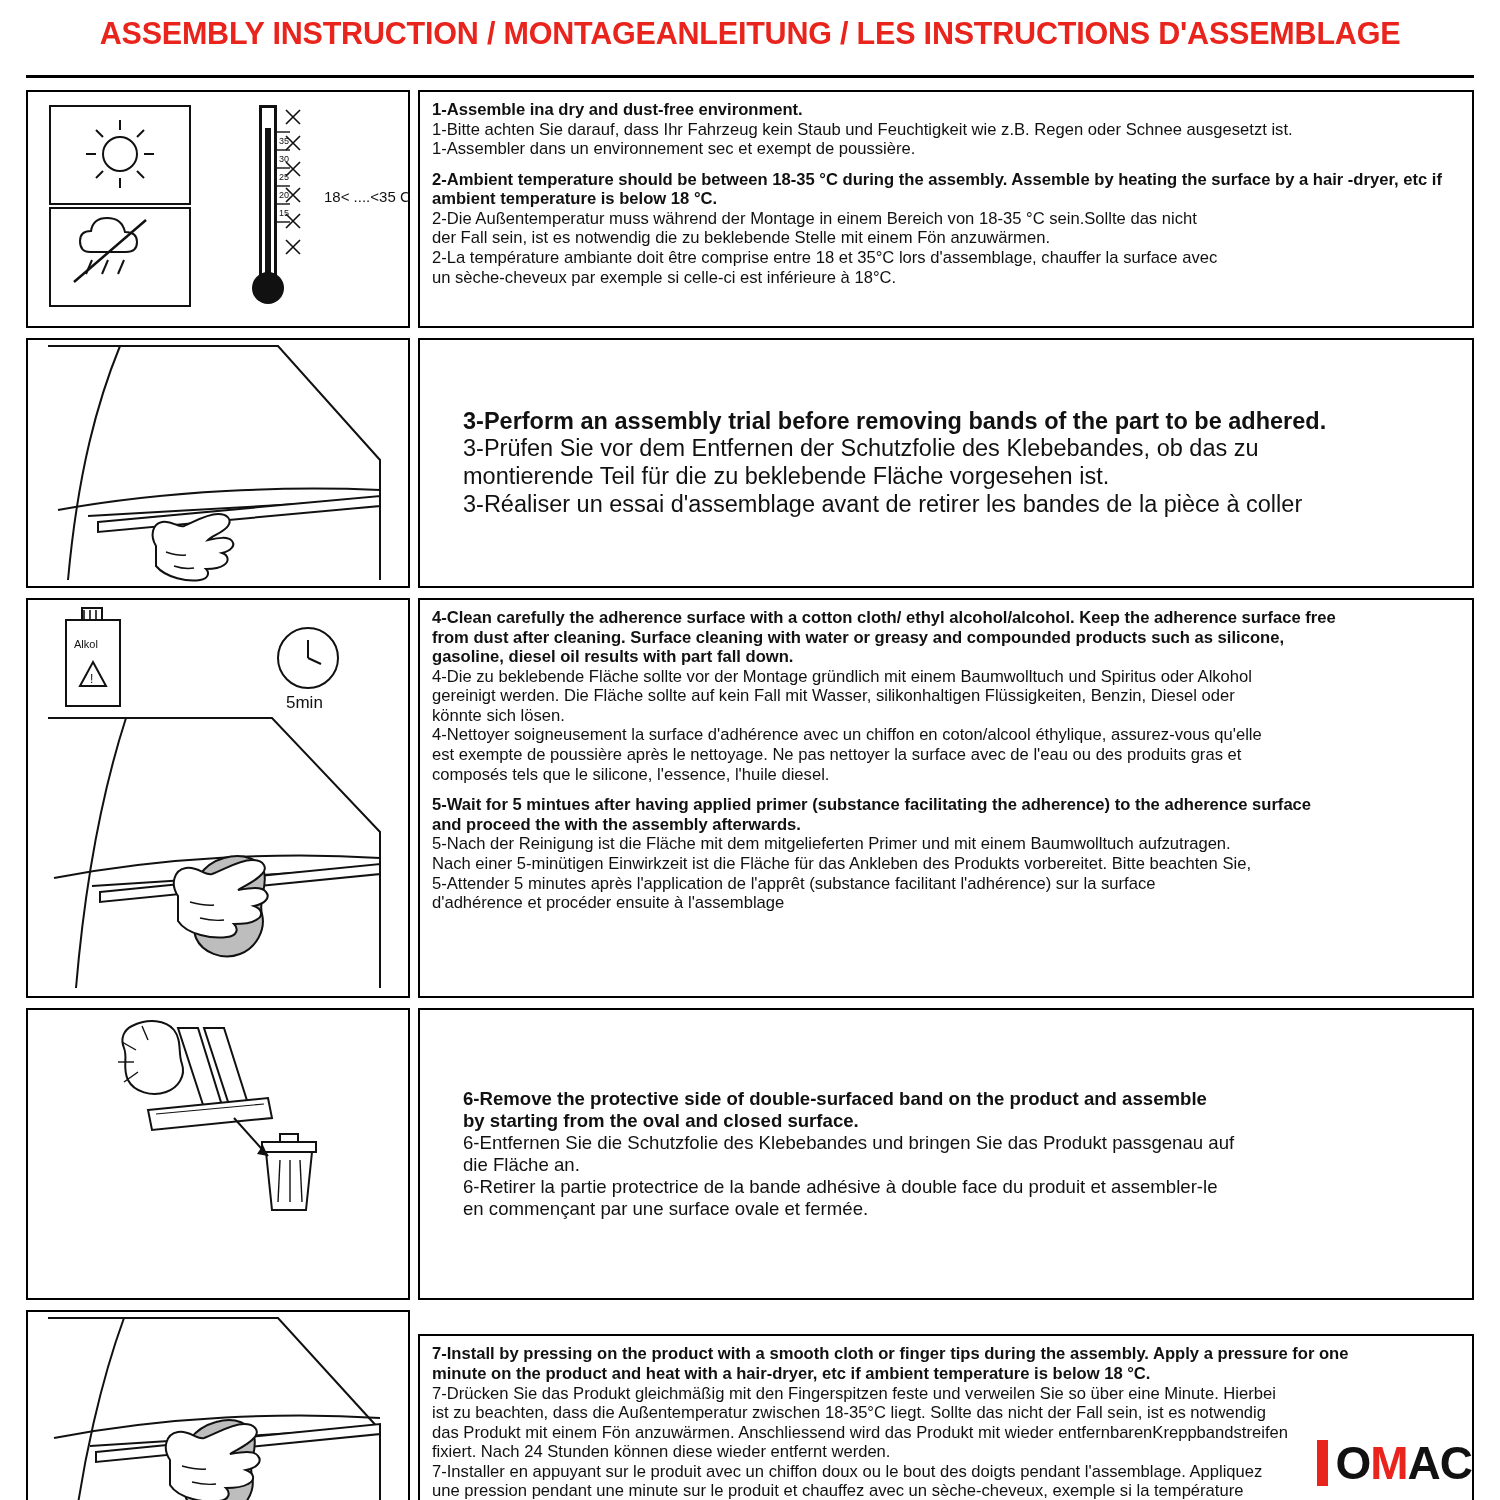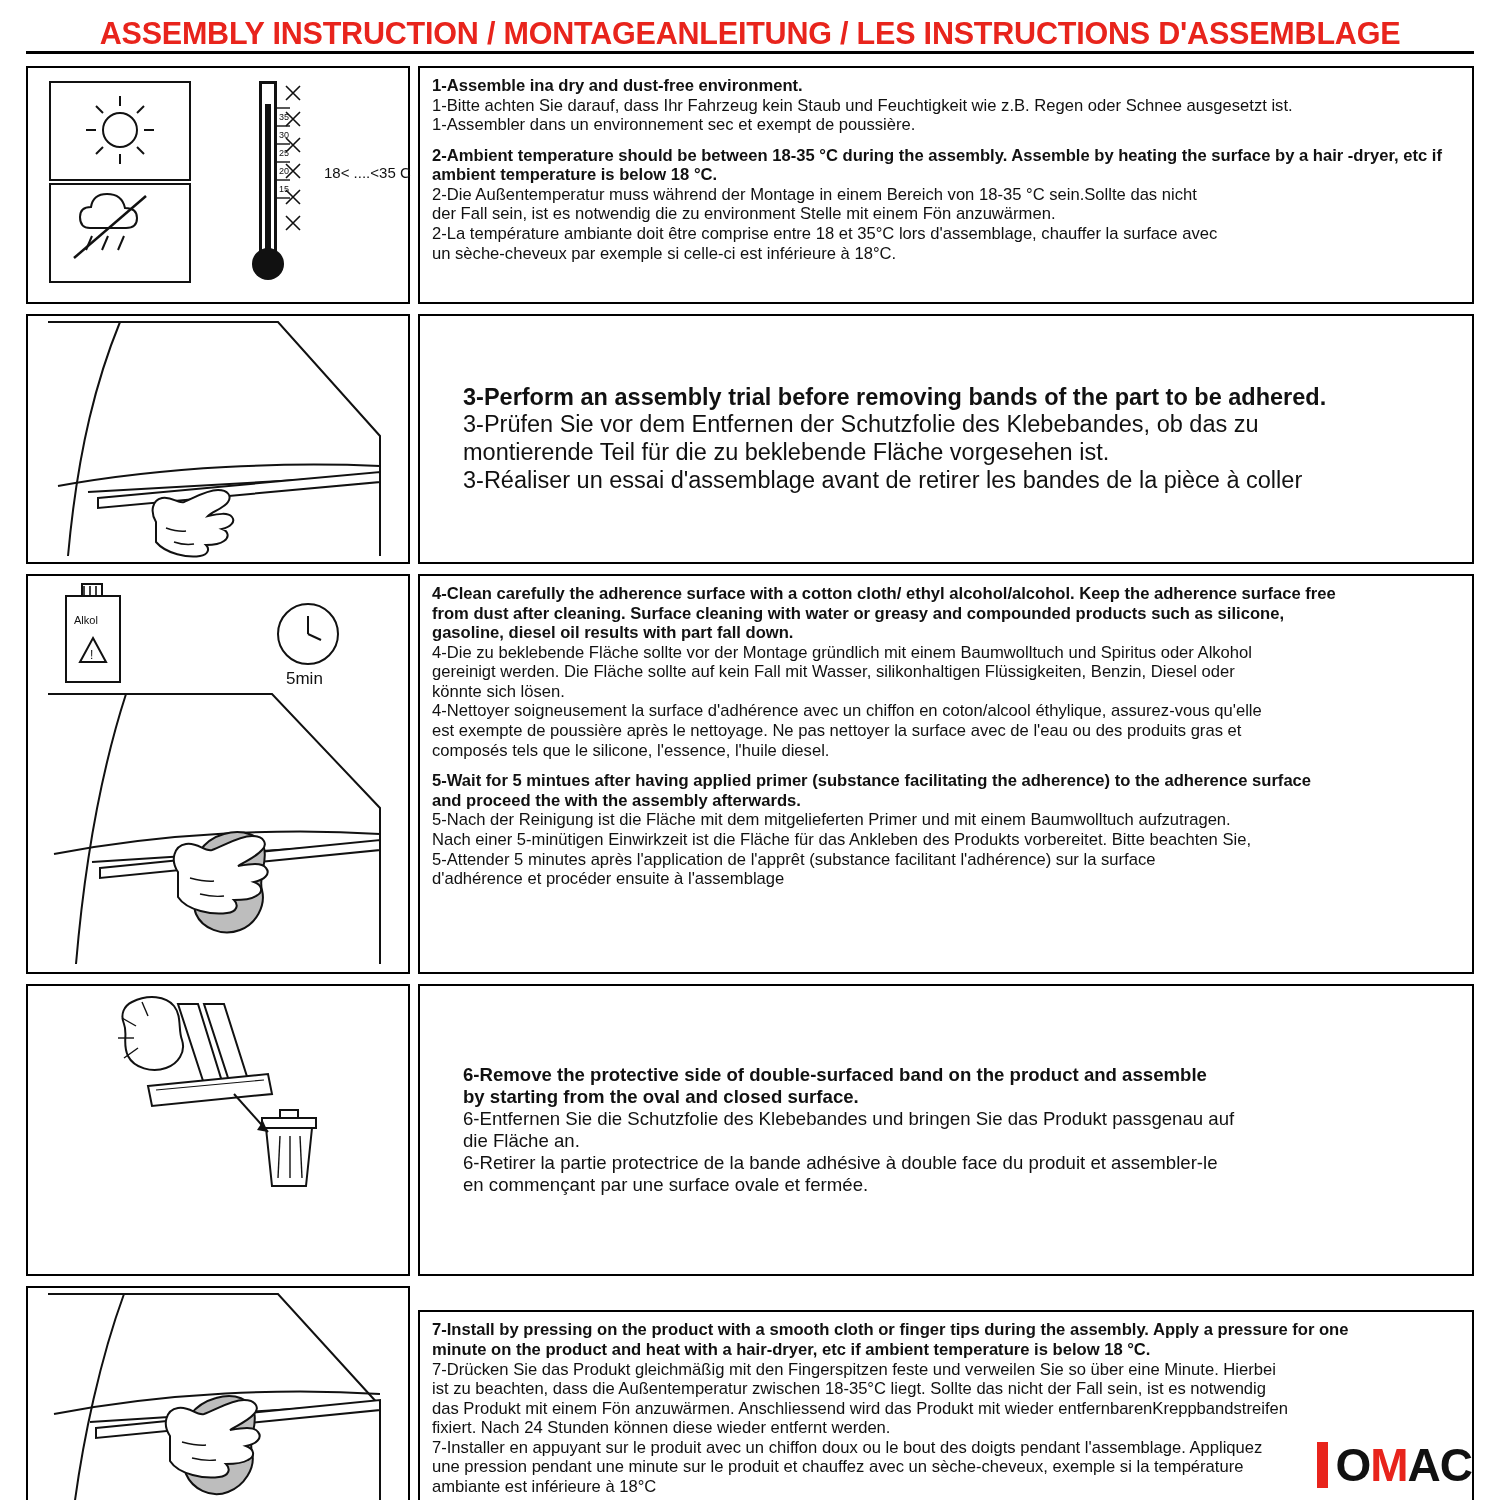--- a/index.html
+++ b/index.html
@@ -22,21 +22,21 @@
     padding: 0 26px;
   }
   
   .header {
     color: #e8241c;
     font-size: 30.5px;
     font-weight: bold;
     letter-spacing: -0.2px;
     text-align: center;
     padding-top: 16px;
-    padding-bottom: 0;
+    padding-bottom: 24px;
     white-space: nowrap;
   }
   .rule {
     height: 3px;
     background: #000;
     margin: 0 0 12px 0;
   }
   
   .row {
     display: flex;
@@ -84,23 +84,23 @@
   .r4 { height: 292px; }
   .r5 { height: 245px; align-items: center; }
 
   
   svg { display: block; }
 
   
   .logo {
     position: absolute;
     right: 28px;
-    bottom: 2px;
+    bottom: 14px;
     display: flex;
-    align-items: flex-start;
+    align-items: flex-end;
     height: 56px;
     margin-left: 18px;
   }
   .logo .bar {
     width: 11px;
     height: 46px;
     background: #e8241c;
     margin-right: 7px;
   }
   .logo .word {
@@ -175,21 +175,21 @@
         <text x="296" y="110" font-family="Liberation Sans" font-size="15" fill="#111">18&lt; ....&lt;35 C</text>
       </svg>
     </div>
     <div class="txtcell">
       <p class="sm b">1-Assemble ina dry and dust-free environment.</p>
       <p class="sm">1-Bitte achten Sie darauf, dass Ihr Fahrzeug kein Staub und Feuchtigkeit wie z.B. Regen oder Schnee ausgesetzt ist.</p>
       <p class="sm">1-Assembler dans un environnement sec et exempt de poussière.</p>
       <div class="gap"></div>
       <p class="sm b">2-Ambient temperature should be between 18-35 °C  during the assembly. Assemble by heating the surface by a hair -dryer, etc if ambient temperature is below 18 °C.</p>
       <p class="sm">2-Die Außentemperatur muss während der Montage in einem Bereich von 18-35 °C  sein.Sollte das nicht</p>
-      <p class="sm">der Fall sein, ist es notwendig die zu environment Stelle mit einem Fön anzuwärmen.</p>
+      <p class="sm">der Fall sein, ist es notwendig die zu beklebende Stelle mit einem Fön anzuwärmen.</p>
       <p class="sm">2-La température ambiante doit être comprise entre 18 et 35°C lors d'assemblage, chauffer la surface avec</p>
       <p class="sm">un sèche-cheveux par exemple si celle-ci est inférieure à 18°C.</p>
     </div>
   </div>
 
   <div class="row r2">
     <div class="imgcell">
       <svg viewBox="0 0 384 246" width="384" height="246">
         <g fill="none" stroke="#111" stroke-width="2">
           <path d="M20 6 L250 6 L352 120 L352 240"></path>

